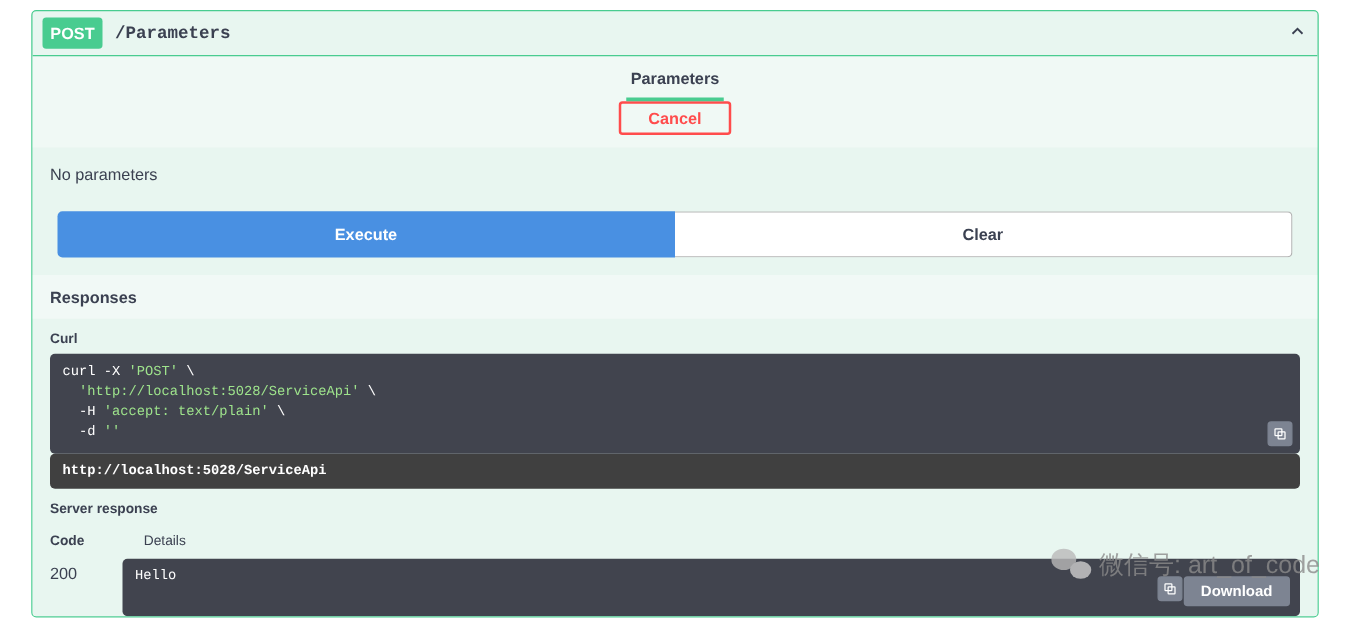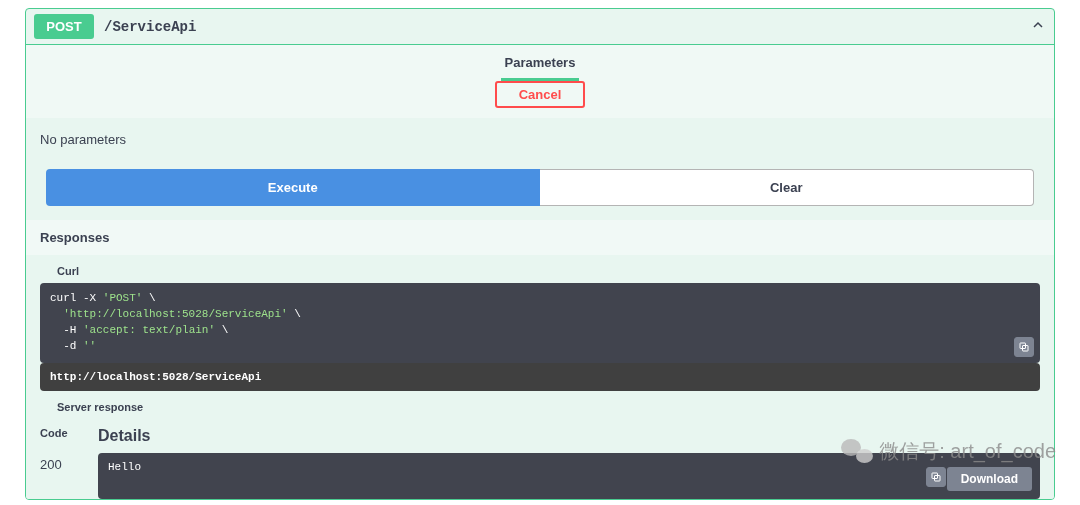--- a/index.html
+++ b/index.html
@@ -27,21 +27,21 @@
       position: relative;
     }
 
     .method-badge {
       background: #49cc90;
       color: #fff;
       font-weight: 700;
       font-size: 13px;
       text-align: center;
       padding: 5px 0;
-      width: 60px;
+      width: 48px;
       border-radius: 3px;
       margin-right: 10px;
       font-family: sans-serif;
     }
 
     .path {
       font-family: "Courier New", monospace;
       font-size: 14px;
       font-weight: 600;
       color: #3b4151;
@@ -144,21 +144,20 @@
       font-weight: 700;
       font-size: 13px;
       background: rgba(255,255,255,0.4);
     }
 
     .section-label {
       font-size: 11px;
       font-weight: 700;
       color: #3b4151;
       padding: 10px 14px 6px 14px;
-      margin-left: 17px;
     }
 
     .code-block {
       background: #41444e;
       color: #fff;
       font-family: "Courier New", monospace;
       font-size: 11px;
       padding: 8px 10px;
       margin: 0 14px;
       border-radius: 4px;
@@ -193,32 +192,33 @@
       font-size: 11px;
       font-weight: 600;
       padding: 8px 10px;
       margin: 0 14px;
       border-radius: 4px;
     }
 
     .table-head {
       display: flex;
       padding: 8px 14px 4px 14px;
+      gap: 17px;
     }
 
     .col-code {
       width: 58px;
       font-size: 11px;
       font-weight: 700;
       color: #3b4151;
     }
 
     .col-details {
-      font-size: 16px;
-      font-weight: 700;
+      font-size: 11px;
+      font-weight: 400;
       color: #3b4151;
     }
 
     .response-row {
       display: flex;
       padding: 4px 14px 0 14px;
     }
 
     .status-code {
       width: 58px;
@@ -305,21 +305,21 @@
       right: 0; bottom: 2px;
     }
   </style>
 </head>
 <body>
 
 <div class="opblock">
 
   <div class="opblock-summary">
     <span class="method-badge">POST</span>
-    <span class="path">/ServiceApi</span>
+    <span class="path">/Parameters</span>
     <span class="chevron">
       <svg width="16" height="16" viewBox="0 0 24 24" fill="none" stroke="#3b4151" stroke-width="2.2">
           <polyline points="6 15 12 9 18 15"></polyline>
         </svg>
     </span>
   </div>
 
   <div class="opblock-body">
 
     <div class="params-header">

